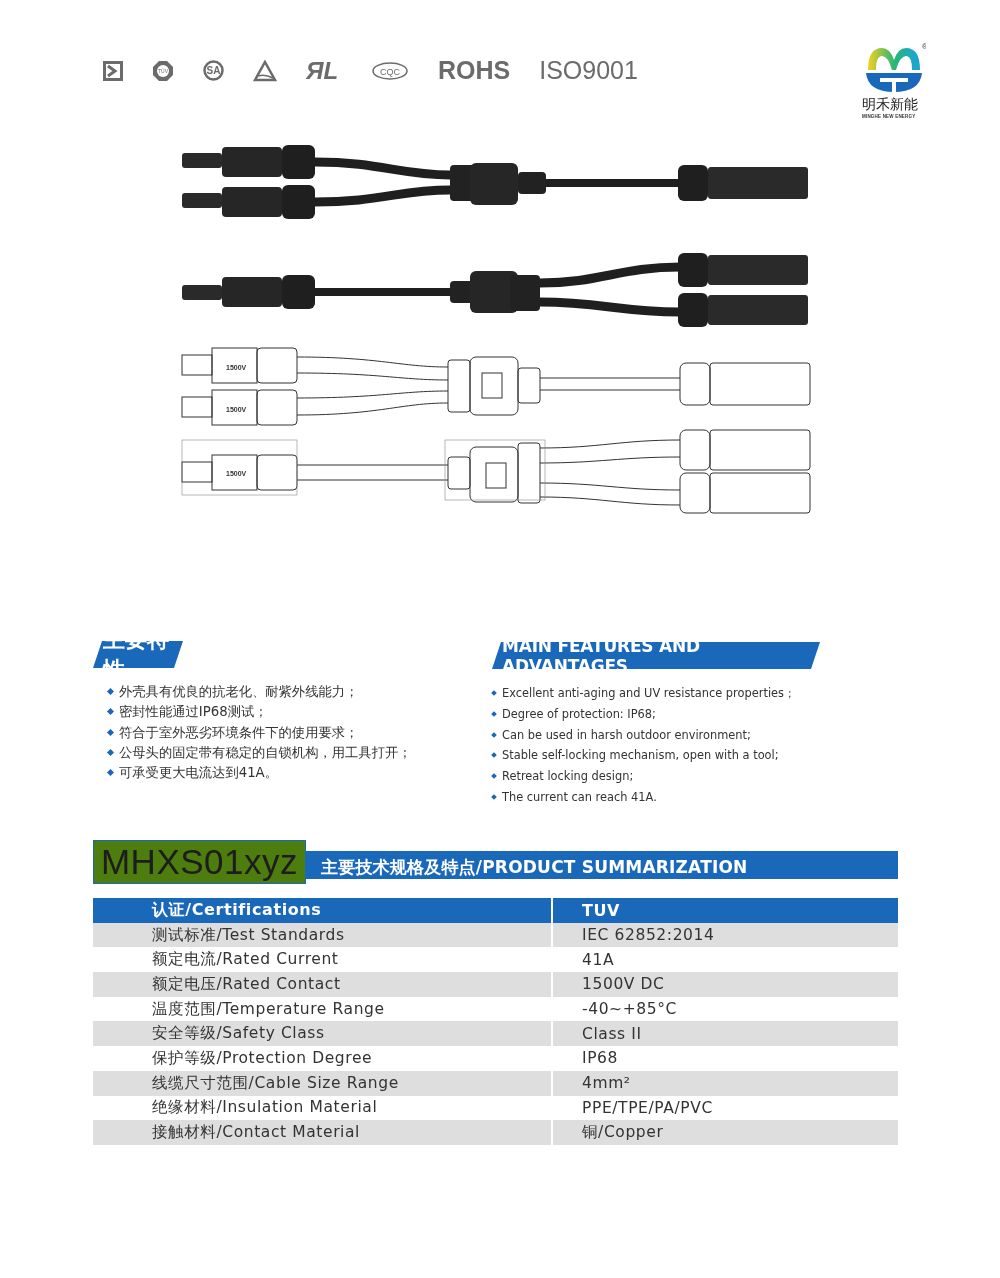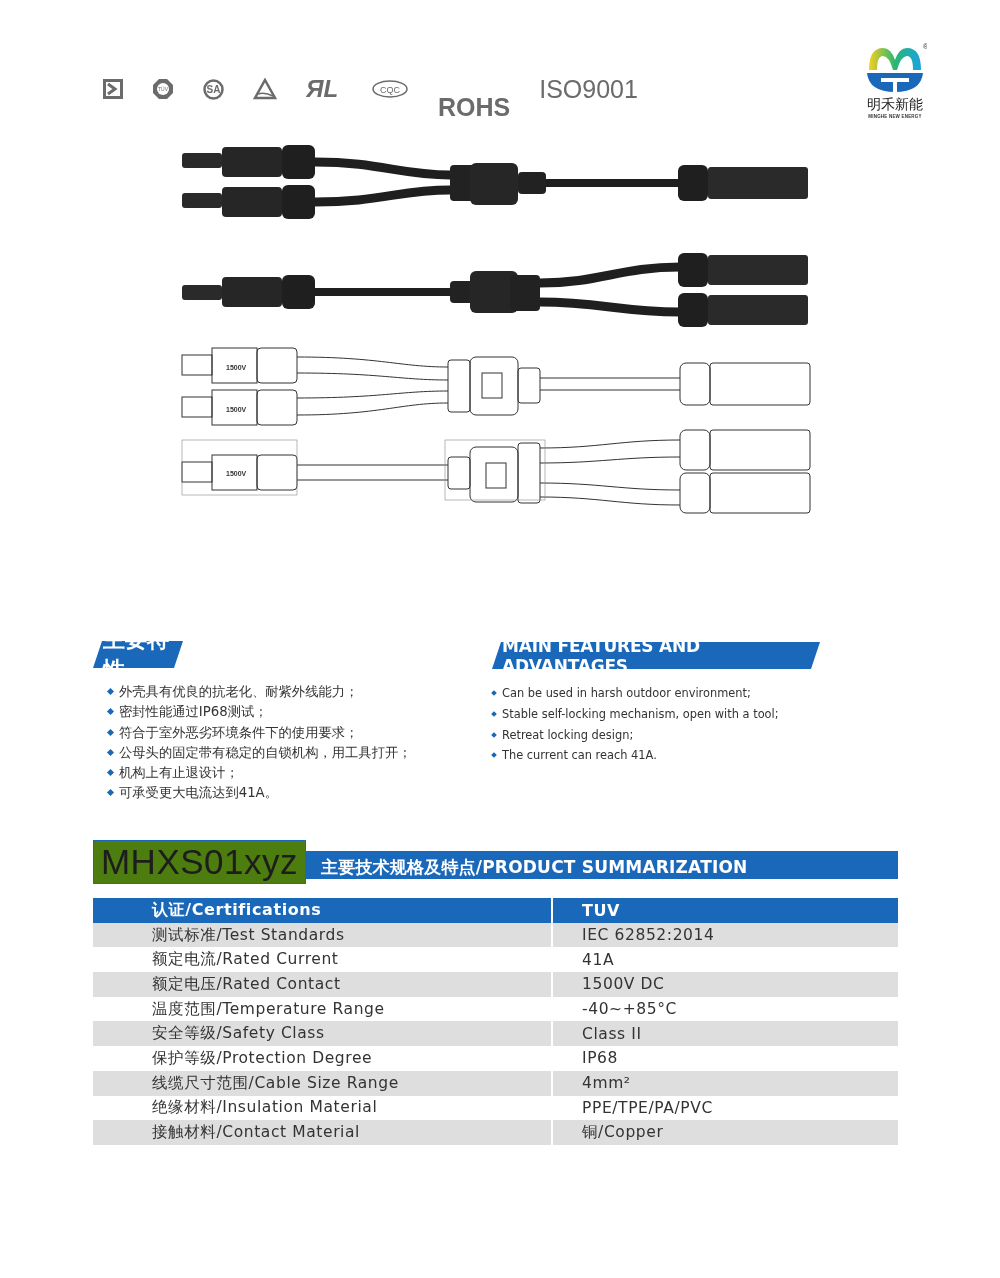--- a/index.html
+++ b/index.html
@@ -2,23 +2,23 @@
 <html><head>
 <meta charset="utf-8">
 <style>
   html,body{margin:0;padding:0;background:#fff;}
   body{width:1000px;height:1278px;position:relative;overflow:hidden;font-family:"DejaVu Sans",sans-serif;color:#333;}
   .abs{position:absolute;}
   
   .certs{left:103px;top:56px;display:flex;align-items:center;gap:29px;color:#6b6b6b;}
   .certs .ic{display:inline-flex;align-items:center;justify-content:center;}
   .certs .txt{font-family:"Liberation Sans",sans-serif;font-size:25px;}
-  .certs .rohs{font-weight:bold;margin-top:37px;}
-  
-  .logo{left:862px;top:42px;width:66px;text-align:center;}
+  .certs .rohs{font-weight:bold;}
+  
+  .logo{left:862px;top:42px;width:66px;text-align:left;}
   .logo .cn{font-family:"DejaVu Sans",sans-serif;font-size:14px;color:#222;letter-spacing:0;margin-top:-2px;}
   .logo .en{font-family:"Liberation Sans",sans-serif;font-size:4.5px;color:#333;font-weight:bold;letter-spacing:.2px;}
   
   .product{left:170px;top:135px;width:650px;height:395px;}
   
   .badge{background:#1a68b9;color:#fff;height:27px;display:flex;align-items:center;font-weight:bold;clip-path:polygon(9px 0,100% 0,calc(100% - 9px) 100%,0 100%);}
   .badge-cn{left:93px;top:641px;width:90px;padding-left:10px;font-size:22px;box-sizing:border-box;}
   .badge-en{left:492px;top:642px;width:328px;padding-left:10px;font-size:17px;box-sizing:border-box;font-family:"DejaVu Sans",sans-serif;letter-spacing:-.2px;}
   .flist{margin:0;padding:0;list-style:none;}
   .flist li{position:relative;padding-left:13px;}
@@ -189,28 +189,29 @@
 </div>
 
 <div class="abs badge badge-cn">
     <span>主要特性</span>
   </div>
 <ul class="abs flist flist-cn">
   <li>外壳具有优良的抗老化、耐紫外线能力；</li>
   <li>密封性能通过IP68测试；</li>
   <li>符合于室外恶劣环境条件下的使用要求；</li>
   <li>公母头的固定带有稳定的自锁机构，用工具打开；</li>
-  <li>机构上有止退设计；</li>
   <li>可承受更大电流达到41A。</li>
 </ul>
 
 <div class="abs badge badge-en">
     <span>MAIN FEATURES AND ADVANTAGES</span>
   </div>
 <ul class="abs flist flist-en">
+  <li>Excellent anti-aging and UV resistance properties；</li>
+  <li>Degree of protection: IP68;</li>
   <li>Can be used in harsh outdoor environment;</li>
   <li>Stable self-locking mechanism, open with a tool;</li>
   <li>Retreat locking design;</li>
   <li>The current can reach 41A.</li>
 </ul>
 
 <div class="abs summary-bar">
     <span>主要技术规格及特点/PRODUCT SUMMARIZATION</span>
   </div>
 <div class="abs model">MHXS01xyz</div>

